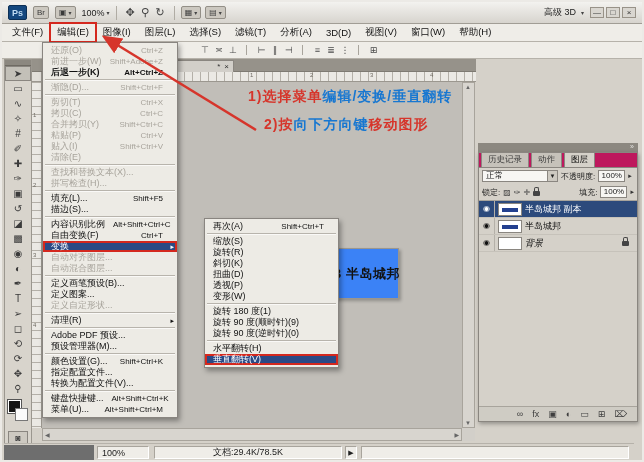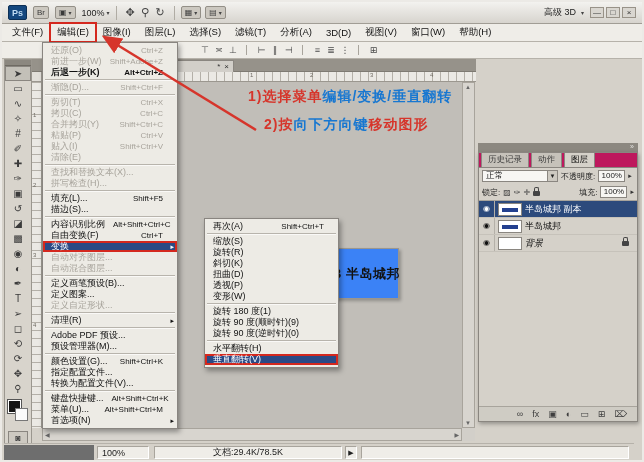--- a/index.html
+++ b/index.html
@@ -503,25 +503,20 @@
       <div class="mitem">
         <span class="m-label">键盘快捷键...</span>
         <span class="m-short">Alt+Shift+Ctrl+K</span>
         <span class="m-arrow"></span>
       </div>
       <div class="mitem">
         <span class="m-label">菜单(U)...</span>
         <span class="m-short">Alt+Shift+Ctrl+M</span>
         <span class="m-arrow"></span>
       </div>
-      <div class="mitem is-submenu">
-        <span class="m-label">首选项(N)</span>
-        <span class="m-short"></span>
-        <span class="m-arrow"></span>
-      </div>
     </div>
 
   <div class="menu menu-transform">
 
   <div class="mitem">
         <span class="m-label">再次(A)</span>
         <span class="m-short">Shift+Ctrl+T</span>
         <span class="m-arrow"></span>
       </div>
       <div class="mitem is-separator">

